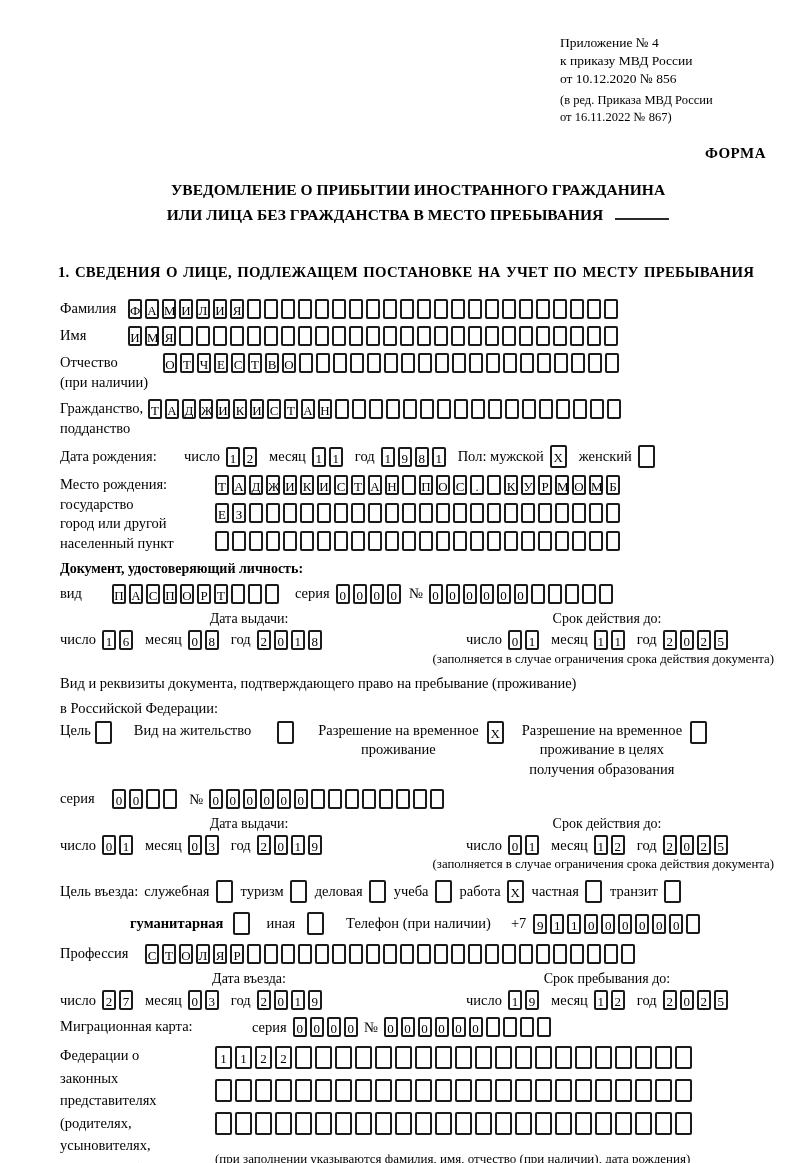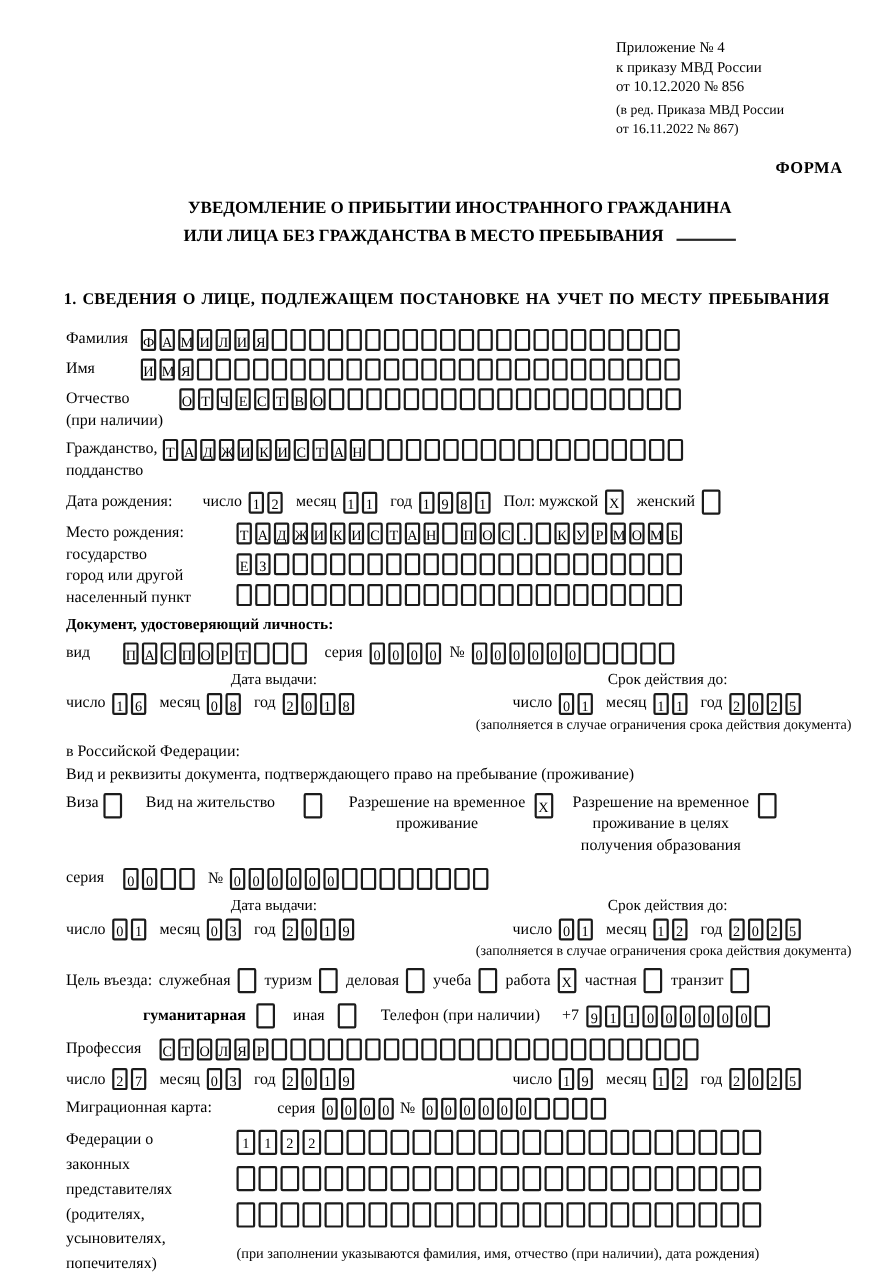--- a/index.html
+++ b/index.html
@@ -424,26 +424,26 @@
       <span class="run">
           <span class="bx">2</span>
           <span class="bx">0</span>
           <span class="bx">2</span>
           <span class="bx">5</span>
         </span>
     </span>
   </div>
   <div class="note">(заполняется в случае ограничения срока действия документа)</div>
 
+  <div class="para">Вид и реквизиты документа, подтверждающего право на пребывание (проживание)</div>
   <div class="para" style="margin-bottom:4px;">в Российской Федерации:</div>
-  <div class="para">Вид и реквизиты документа, подтверждающего право на пребывание (проживание)</div>
 
   <div class="permitrow">
     <span class="popt">
-      <span class="ptext">Виза</span>
+      <span class="ptext">Цель</span>
       <span class="run lg" style="margin-left:4px;">
           <span class="bx"></span>
         </span>
     </span>
     <span class="popt" style="margin-left:22px;">
       <span class="ptext">Вид на жительство</span>
       <span class="run lg" style="margin-left:26px;">
           <span class="bx"></span>
         </span>
     </span>
@@ -644,20 +644,24 @@
         <span class="bx"></span>
         <span class="bx"></span>
         <span class="bx"></span>
         <span class="bx"></span>
         <span class="bx"></span>
         <span class="bx"></span>
         <span class="bx"></span>
       </span>
   </div>
 
+  <div class="dheads">
+    <span class="dh1">Дата въезда:</span>
+    <span class="dh2">Срок пребывания до:</span>
+  </div>
   <div class="frow">
     <span class="dgroup dg-left">
       <span class="dlbl0">число</span>
       <span class="run">
           <span class="bx">2</span>
           <span class="bx">7</span>
         </span>
       <span class="dlbl">месяц</span>
       <span class="run">
           <span class="bx">0</span>

